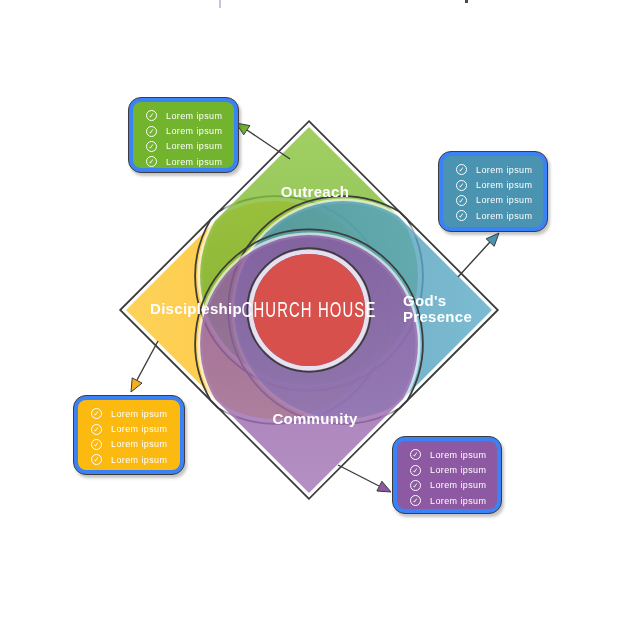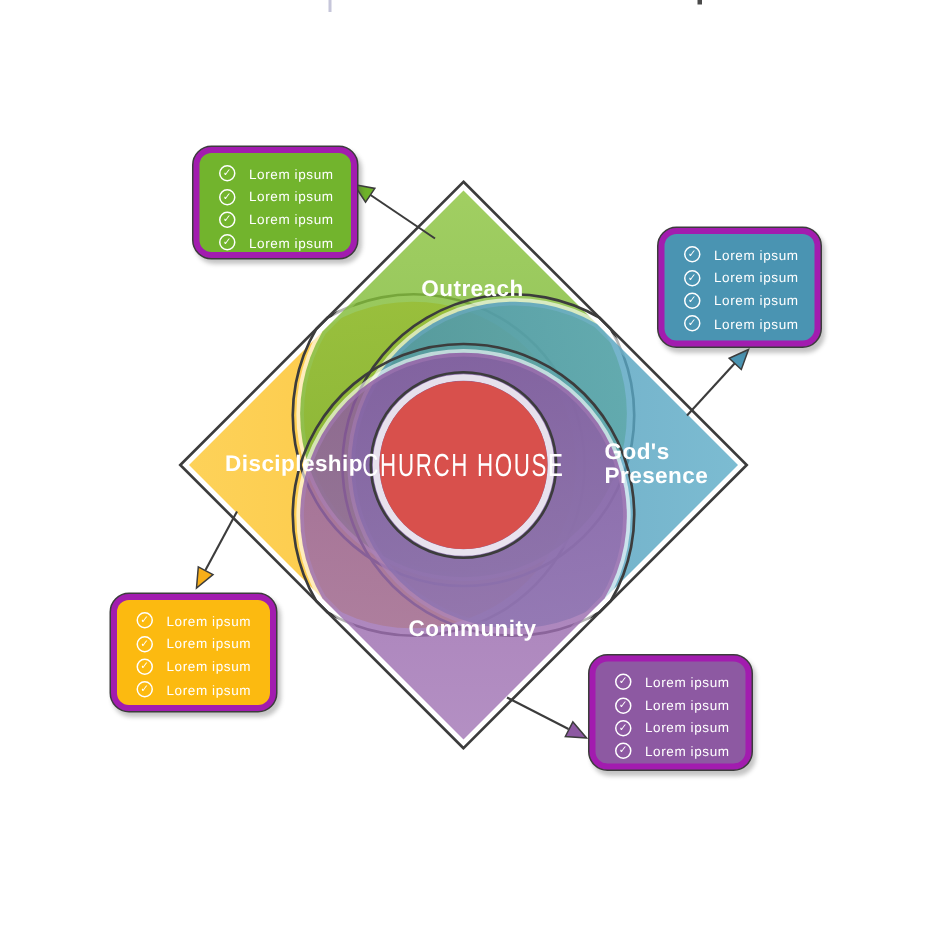--- a/index.html
+++ b/index.html
@@ -14,21 +14,21 @@
 
   .petal-label{fill:#ffffff;font-family:"Liberation Sans",sans-serif;
                font-size:15px;font-weight:bold;letter-spacing:.3px;}
   .center-title{fill:#ffffff;font-family:"Liberation Sans",sans-serif;
                 font-size:16px;font-weight:400;letter-spacing:1.2px;}
 
   .a-line{stroke:#3c3c3c;stroke-width:1.4;}
   .a-head{stroke:#3c3c3c;stroke-width:1;}
 
   
-  .callout{position:absolute;background:#a21caf;border:1.6px solid #3c3c3c;
+  .callout{position:absolute;background:#3b82f6;border:1.6px solid #3c3c3c;
            border-radius:13px;box-shadow:2px 3px 3px rgba(70,70,70,.32);}
   .callout-inner{position:absolute;inset:4px;border-radius:8px;
                  padding:6px 6px 4px 13px;box-sizing:border-box;}
   .inner-green{background:#72b42d;}
   .inner-blue{background:#4a94b2;}
   .inner-yellow{background:#fcba10;}
   .inner-purple{background:#8d59a2;}
 
   .check-row{display:flex;align-items:center;gap:9px;height:15.4px;}
   .check-icon{flex:0 0 auto;width:9px;height:9px;border:1px solid #ffffff;border-radius:50%;

